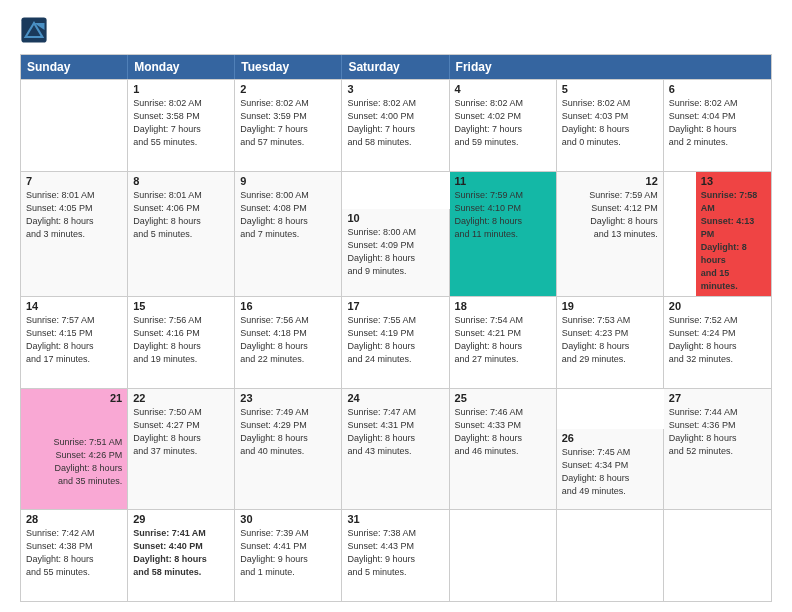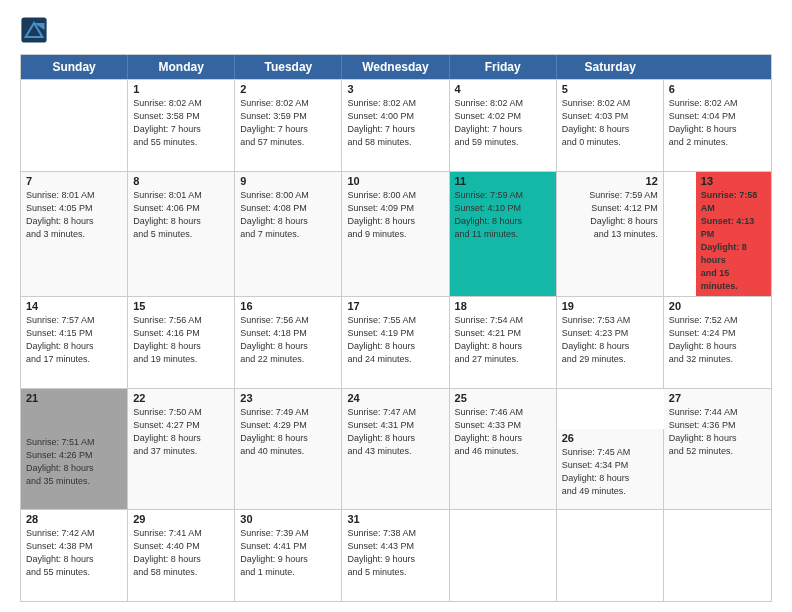--- a/index.html
+++ b/index.html
@@ -62,21 +62,21 @@
     .cal-header-row {
       display: grid;
       grid-template-columns: repeat(7, 1fr);
       background: #3565a0;
     }
     .cal-header-cell {
       color: #fff;
       font-size: 12px;
       font-weight: bold;
       padding: 5px 6px;
-      text-align: center;
+      text-align: left;
       border-right: 1px solid #5080b8;
     }
     .cal-header-cell:last-child { border-right: none; }
     .cal-body {
       display: flex;
       flex-direction: column;
       flex: 1;
     }
     .cal-row {
       display: grid;
@@ -127,23 +127,22 @@
       <div class="cal-title"></div>
       <div class="cal-subtitle"></div>
     </div>
   </div>
 
   <div class="calendar">
     <div class="cal-header-row">
     <div class="cal-header-cell">Sunday</div>
         <div class="cal-header-cell">Monday</div>
         <div class="cal-header-cell">Tuesday</div>
-        <div class="cal-header-cell">Wednesday</div>
+        <div class="cal-header-cell">Saturday</div>
         <div class="cal-header-cell">Friday</div>
-        <div class="cal-header-cell">Saturday</div>
       </div>
     <div class="cal-body">
     <div class="cal-row">
           <div class="cal-cell empty"></div>
           <div class="cal-cell">
             <div class="day-num">1</div>
             <div class="day-info" style="white-space: pre-line;">Sunrise: 8:02 AM
 Sunset: 3:58 PM
 Daylight: 7 hours
 and 55 minutes.</div>
@@ -199,21 +198,21 @@
 Daylight: 8 hours
 and 5 minutes.</div>
           </div>
           <div class="cal-cell" style="background: rgb(249, 249, 249);">
             <div class="day-num">9</div>
             <div class="day-info" style="white-space: pre-line;">Sunrise: 8:00 AM
 Sunset: 4:08 PM
 Daylight: 8 hours
 and 7 minutes.</div>
           </div>
-          <div class="cal-cell" style="background: rgb(249, 249, 249);">
+          <div class="cal-cell" style="background: rgb(249, 249, 249); margin-top: 37px;">
             <div class="day-num">10</div>
             <div class="day-info" style="white-space: pre-line;">Sunrise: 8:00 AM
 Sunset: 4:09 PM
 Daylight: 8 hours
 and 9 minutes.</div>
           </div>
           <div class="cal-cell" style="background: #14b8a6;">
             <div class="day-num">11</div>
             <div class="day-info" style="white-space: pre-line;">Sunrise: 7:59 AM
 Sunset: 4:10 PM
@@ -280,21 +279,21 @@
           </div>
           <div class="cal-cell">
             <div class="day-num">20</div>
             <div class="day-info" style="white-space: pre-line;">Sunrise: 7:52 AM
 Sunset: 4:24 PM
 Daylight: 8 hours
 and 32 minutes.</div>
           </div>
         </div>
         <div class="cal-row">
-          <div class="cal-cell" style="background: #a3a3a3;">
+          <div class="cal-cell" style="background: #f9a8d4; text-align: right;">
             <div class="day-num">21</div>
             <div class="day-info" style="white-space: pre-line; margin-top: 32px;">Sunrise: 7:51 AM
 Sunset: 4:26 PM
 Daylight: 8 hours
 and 35 minutes.</div>
           </div>
           <div class="cal-cell" style="background: rgb(249, 249, 249);">
             <div class="day-num">22</div>
             <div class="day-info" style="white-space: pre-line;">Sunrise: 7:50 AM
 Sunset: 4:27 PM
@@ -340,21 +339,21 @@
         <div class="cal-row">
           <div class="cal-cell">
             <div class="day-num">28</div>
             <div class="day-info" style="white-space: pre-line;">Sunrise: 7:42 AM
 Sunset: 4:38 PM
 Daylight: 8 hours
 and 55 minutes.</div>
           </div>
           <div class="cal-cell">
             <div class="day-num">29</div>
-            <div class="day-info" style="white-space: pre-line;">Sunrise: 7:41 AM
+            <div class="day-info" style="white-space: pre-line; font-weight: bold;">Sunrise: 7:41 AM
 Sunset: 4:40 PM
 Daylight: 8 hours
 and 58 minutes.</div>
           </div>
           <div class="cal-cell">
             <div class="day-num">30</div>
             <div class="day-info" style="white-space: pre-line;">Sunrise: 7:39 AM
 Sunset: 4:41 PM
 Daylight: 9 hours
 and 1 minute.</div>

